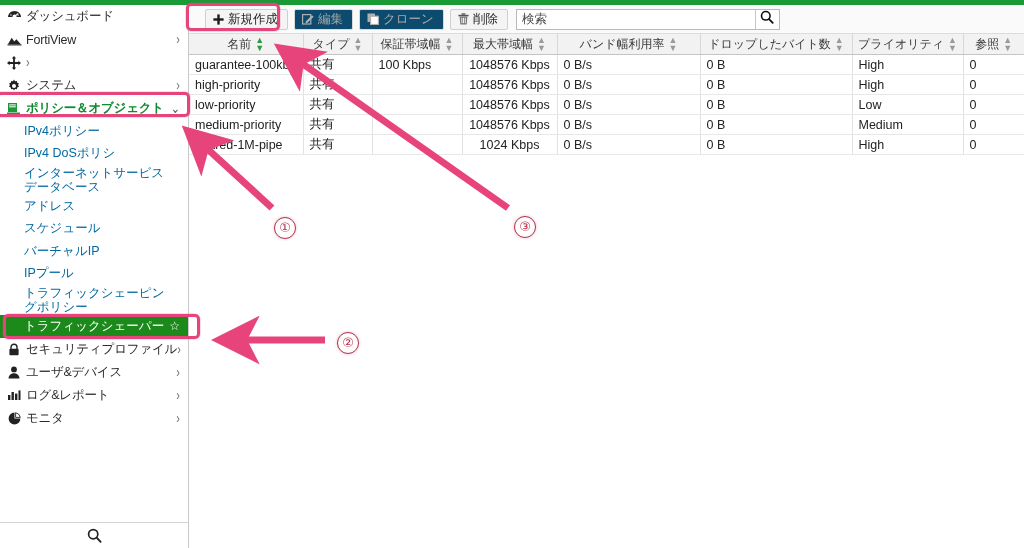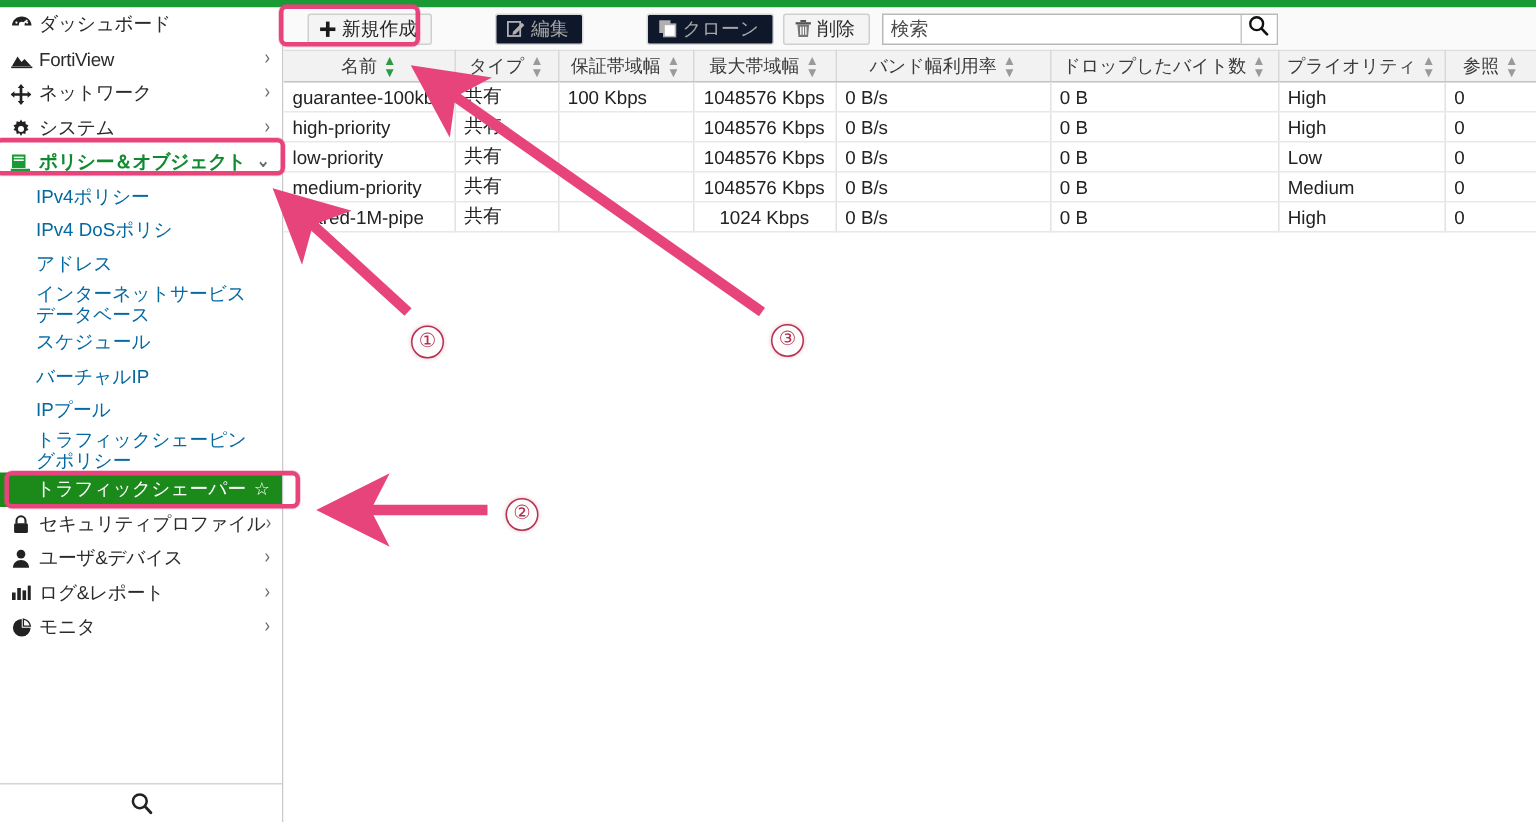--- a/index.html
+++ b/index.html
@@ -66,21 +66,21 @@
   .toolbar {
     position:absolute; left:189px; top:5px; width:835px; height:28px;
     background:#fafafa; display:flex; align-items:center; padding-left:16px;
   }
   .tb-btn {
     height:21px; display:flex; align-items:center; gap:4px;
     padding:0 9px 0 7px; margin-right:6px;
     border:1px solid #cfcfcf; background:#f4f4f4; border-radius:2px;
     font-size:12.5px; color:#262626; white-space:nowrap; cursor:default;
   }
-  .tb-btn.disabled { color:#a6a6a6; border-color:#d9d9d9; background:#0f172a;margin-left:36px; }
+  .tb-btn.disabled { color:#a6a6a6; border-color:#d9d9d9; background:#0c4a6e; }
   .tb-btn .g { display:inline-flex; align-items:center; }
   .search-wrap {
     position:relative; height:21px; width:264px; margin-left:2px;
     border:1px solid #b9b9b9; background:#fff; display:flex; align-items:center;
   }
   .search-wrap input {
     border:0; outline:0; height:19px; width:288px; padding:0 5px;
     font-size:12.5px; font-family:inherit; color:#333; background:transparent;
   }
   .search-wrap input::placeholder { color:#4a4a4a; }
@@ -167,21 +167,20 @@
         <span class="lbl">FortiView</span>
         <span class="chev">›</span>
       </div>
 
       <div class="nav-item">
         <span class="ico">
           <svg width="14" height="14" viewBox="0 0 14 14">
               <path d="M7 0l2.2 2.6H7.9v3.5h3.5V4.8L14 7l-2.6 2.2V7.9H7.9v3.5h1.3L7 14l-2.2-2.6h1.3V7.9H2.6v1.3L0 7l2.6-2.2v1.3h3.5V2.6H4.8z" fill="#222"></path>
             </svg>
         </span>
-        <span class="lbl">ネットワーク</span>
         <span class="chev">›</span>
       </div>
 
       <div class="nav-item">
         <span class="ico">
           <svg width="14" height="14" viewBox="0 0 14 14">
               <path d="M7 0.6l1 1.7 1.9-.4.3 1.9 1.8.7-1 1.6 1 1.6-1.8.7-.3 1.9-1.9-.4-1 1.7-1-1.7-1.9.4-.3-1.9-1.8-.7 1-1.6-1-1.6 1.8-.7.3-1.9 1.9.4z" fill="#222"></path>
               <circle cx="7" cy="7" r="2" fill="#fff"></circle>
             </svg>
         </span>
@@ -201,25 +200,25 @@
         <span class="lbl">ポリシー＆オブジェクト</span>
         <span class="chev">⌄</span>
       </div>
 
       <div class="nav-sub">
         <span class="lbl">IPv4ポリシー</span>
       </div>
       <div class="nav-sub">
         <span class="lbl">IPv4 DoSポリシ</span>
       </div>
+      <div class="nav-sub two-line">
+        <span class="lbl">インターネットサービスデータベース</span>
+      </div>
       <div class="nav-sub">
         <span class="lbl">アドレス</span>
-      </div>
-      <div class="nav-sub two-line">
-        <span class="lbl">インターネットサービスデータベース</span>
       </div>
       <div class="nav-sub">
         <span class="lbl">スケジュール</span>
       </div>
       <div class="nav-sub">
         <span class="lbl">バーチャルIP</span>
       </div>
       <div class="nav-sub">
         <span class="lbl">IPプール</span>
       </div>

